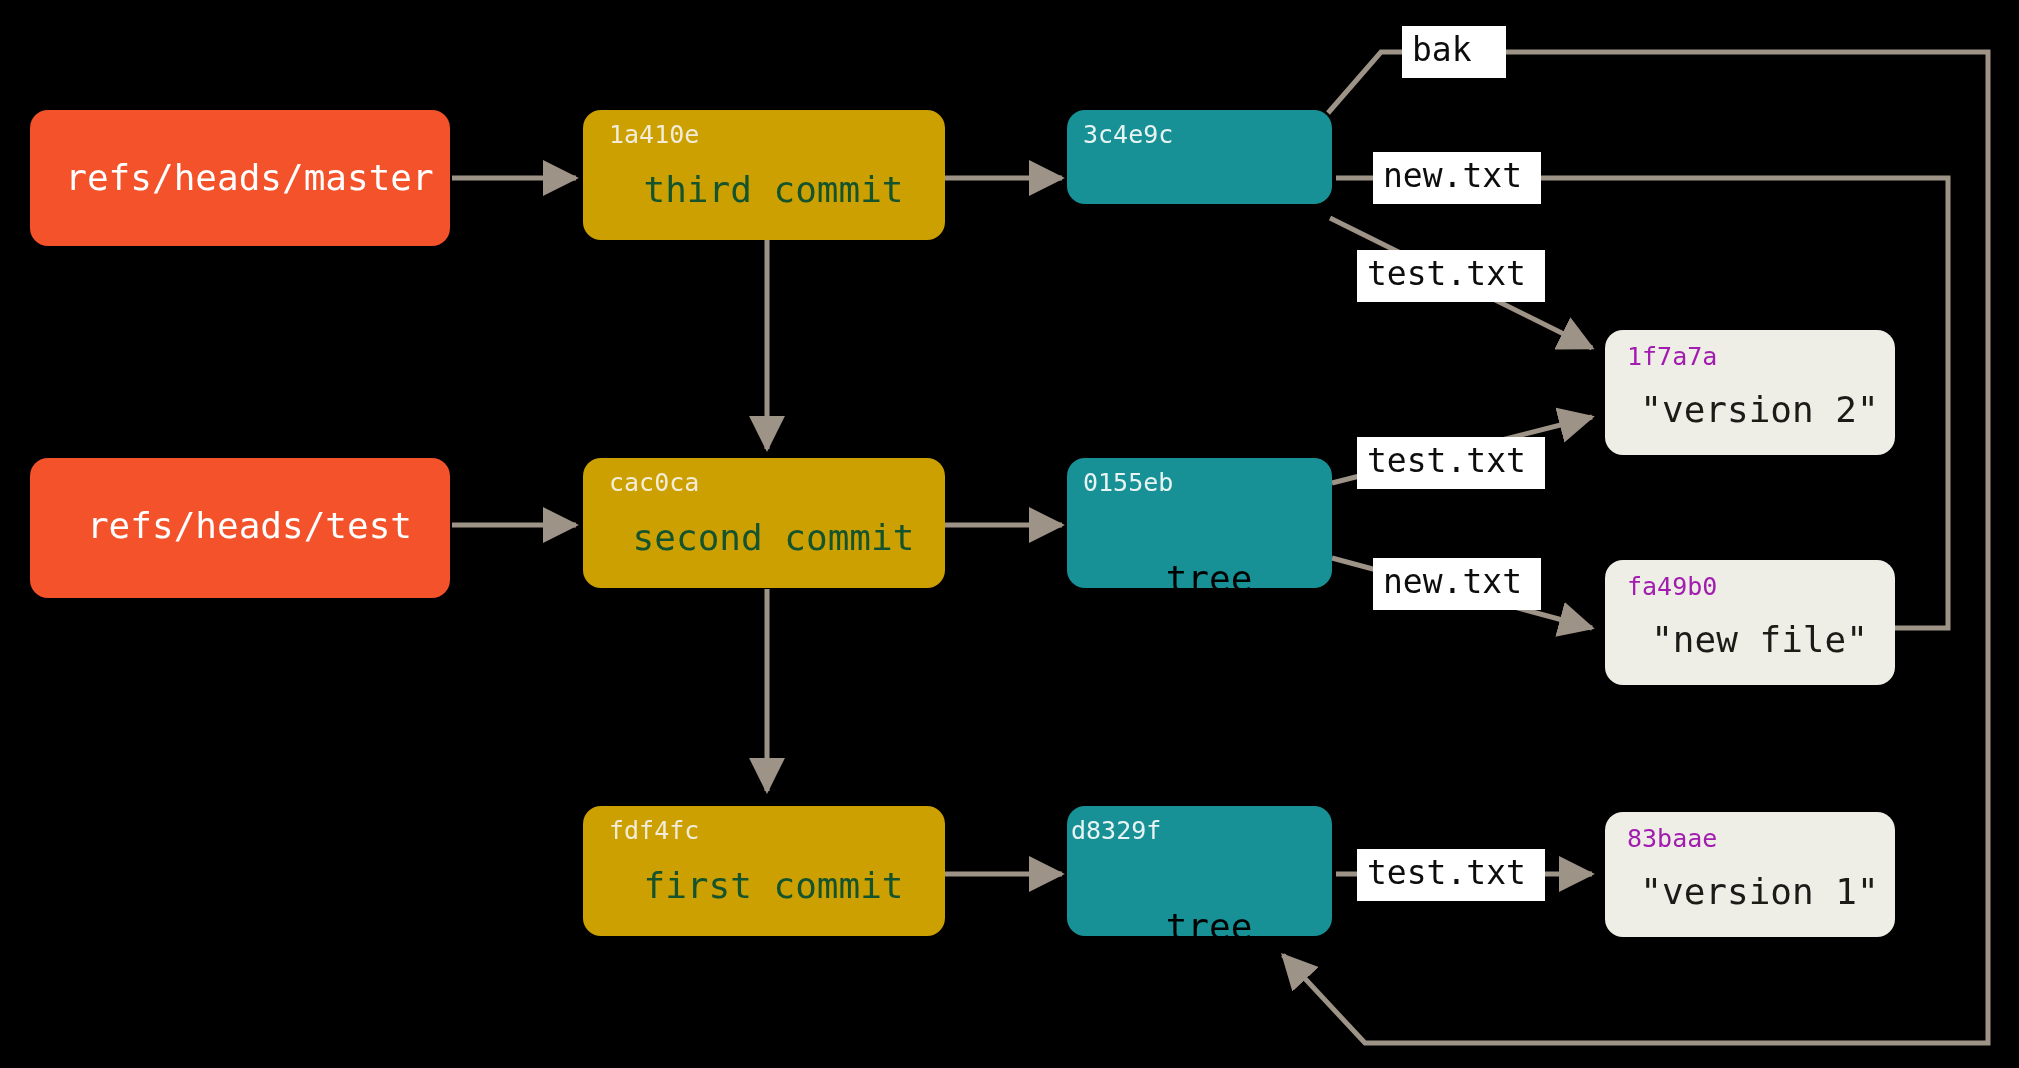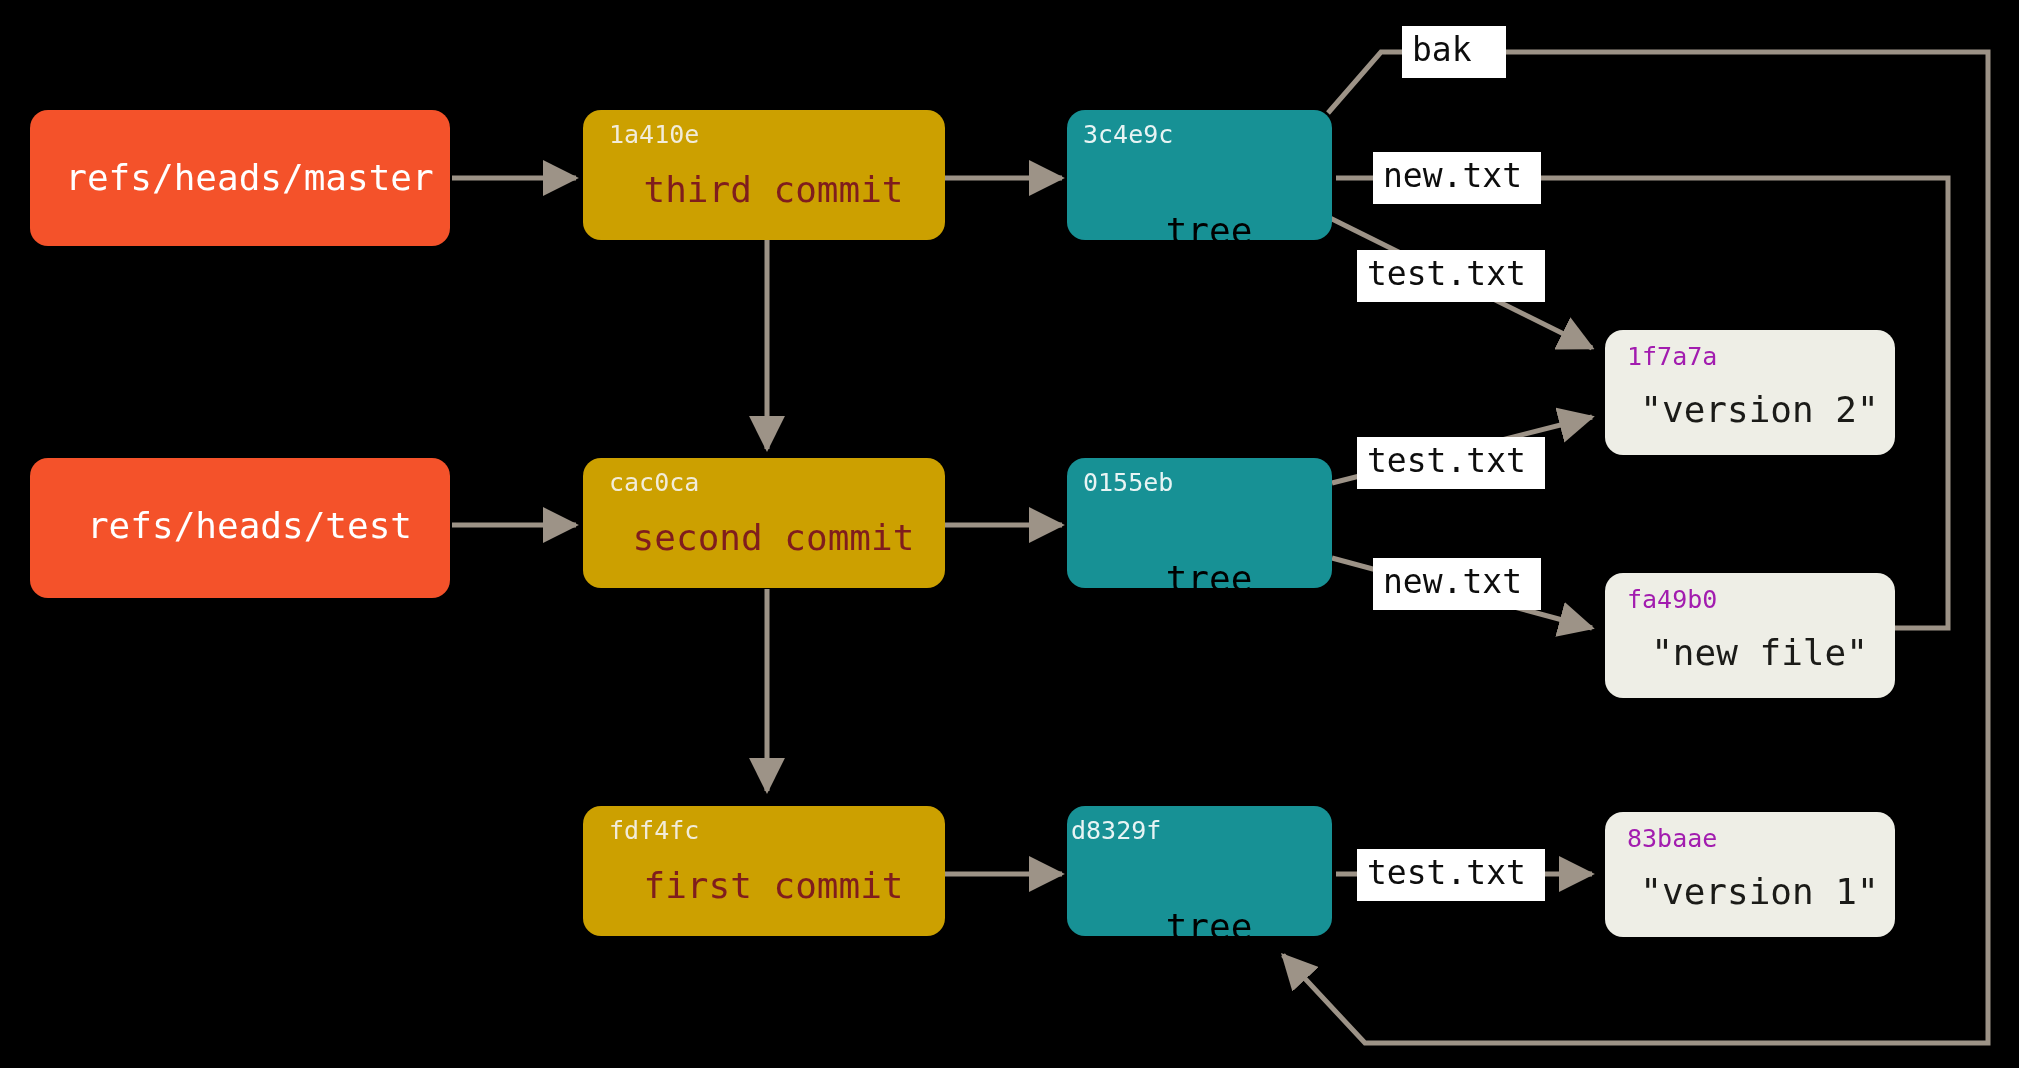--- a/index.html
+++ b/index.html
@@ -58,21 +58,21 @@
   }
   .node.ref .title {
     color: #ffffff;
     font-size: 36px;
   }
   
   .node.commit {
     background: #cca000;
   }
   .node.commit .hash { color: #f2ecd9; }
-  .node.commit .title { color: #7f1d1d; }
+  .node.commit .title { color: #14532d; }
   
   .node.tree {
     background: #179195;
   }
   .node.tree .hash { color: #e8f4f4; }
   .node.tree .title { color: #000000; margin-top: 41px; }
   
   .node.blob {
     background: #eeeee6;
   }
@@ -147,41 +147,41 @@
   <div class="node commit" style="left:583px; top:458px; width:362px; height:130px;">
     <div class="hash">cac0ca</div>
     <div class="title" style="top:62px;">second commit</div>
   </div>
 
   <div class="node commit" style="left:583px; top:806px; width:362px; height:130px;">
     <div class="hash">fdf4fc</div>
     <div class="title" style="top:62px;">first commit</div>
   </div>
 
-  <div class="node tree" style="left:1067px; top:110px; width:265px; height:130px;">
+  <div class="node tree" style="left:1067px; top:110px; width:265px; height:94px;">
     <div class="hash" style="left:16px;">3c4e9c</div>
     <div class="title" style="top:62px;">tree</div>
   </div>
 
   <div class="node tree" style="left:1067px; top:458px; width:265px; height:130px;">
     <div class="hash" style="left:16px;">0155eb</div>
     <div class="title" style="top:62px;">tree</div>
   </div>
 
   <div class="node tree" style="left:1067px; top:806px; width:265px; height:130px;">
     <div class="hash" style="left:4px;">d8329f</div>
     <div class="title" style="top:62px;">tree</div>
   </div>
 
   <div class="node blob" style="left:1605px; top:330px; width:290px; height:125px;">
     <div class="hash" style="left:22px; top:14px;">1f7a7a</div>
     <div class="title" style="top:62px;">"version 2"</div>
   </div>
 
-  <div class="node blob" style="left:1605px; top:573px; width:290px; height:125px;">
+  <div class="node blob" style="left:1605px; top:560px; width:290px; height:125px;">
     <div class="hash" style="left:22px; top:14px;">fa49b0</div>
     <div class="title" style="top:62px;">"new file"</div>
   </div>
 
   <div class="node blob" style="left:1605px; top:812px; width:290px; height:125px;">
     <div class="hash" style="left:22px; top:14px;">83baae</div>
     <div class="title" style="top:62px;">"version 1"</div>
   </div>
 
   <div class="edge-label" style="left:1402px; top:26px; width:104px; height:52px;">bak</div>

